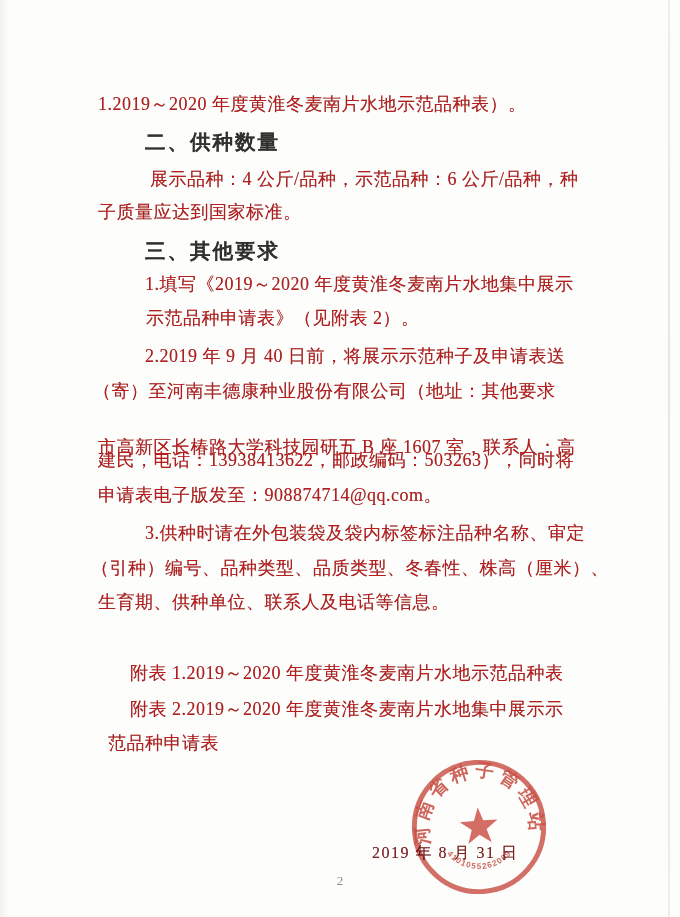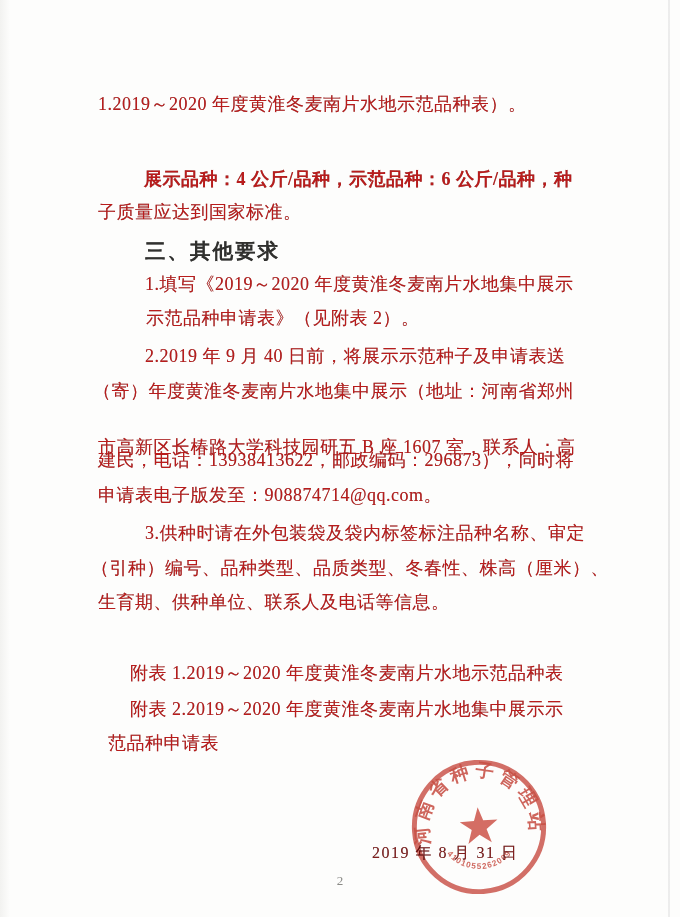--- a/index.html
+++ b/index.html
@@ -32,21 +32,21 @@
     font-family:"Liberation Sans",sans-serif;
     font-weight:700;
     font-size:20.5px;
     letter-spacing:2px;
     color:#30302e;
     text-shadow:0 0 .5px rgba(40,40,40,.6);
   }
   
   .l0 {left:98px; top:92px;}
   .l1 {left:145px;top:128px;}
-  .l2 {left:144px;top:167px;font-weight:bold;}
+  .l2 {left:150px;top:167px;}
   .l3 {left:98px; top:200px;}
   .l4 {left:145px;top:237px;}
   .l5 {left:145px;top:272px;}
   .l6 {left:98px; top:306px;margin-left:48px;}
   .l7 {left:145px;top:344px;}
   .l8 {left:93px; top:379px;}
   .l9 {left:98px; top:435px;}
   .l10{left:98px; top:448px;}
   .l11{left:98px; top:483px;}
   .l12{left:145px;top:521px;}
@@ -74,29 +74,30 @@
 </style>
 </head>
 <body>
 
 <div class="page">
 
   <div class="scan-shade-left"></div>
   <div class="scan-edge-right"></div>
 
   <div class="line l0">1.2019～2020 年度黄淮冬麦南片水地示范品种表）。</div>
+  <div class="line l1 heading">二、供种数量</div>
   <div class="line l2">展示品种：4 公斤/品种，示范品种：6 公斤/品种，种</div>
   <div class="line l3">子质量应达到国家标准。</div>
   <div class="line l4 heading">三、其他要求</div>
   <div class="line l5">1.填写《2019～2020 年度黄淮冬麦南片水地集中展示</div>
   <div class="line l6">示范品种申请表》（见附表 2）。</div>
   <div class="line l7">2.2019 年 9 月 40 日前，将展示示范种子及申请表送</div>
-  <div class="line l8">（寄）年度黄淮冬麦南片水地集中展示（地址：河南省郑州</div>
+  <div class="line l8">（寄）至河南丰德康种业股份有限公司（地址：其他要求</div>
   <div class="line l9">市高新区长椿路大学科技园研五 B 座 1607 室，联系人：高</div>
-  <div class="line l10">建民，电话：13938413622，邮政编码：296873），同时将</div>
+  <div class="line l10">建民，电话：13938413622，邮政编码：503263），同时将</div>
   <div class="line l11">申请表电子版发至：908874714@qq.com。</div>
   <div class="line l12">3.供种时请在外包装袋及袋内标签标注品种名称、审定</div>
   <div class="line l13">（引种）编号、品种类型、品质类型、冬春性、株高（厘米）、</div>
   <div class="line l14">生育期、供种单位、联系人及电话等信息。</div>
   <div class="line l15">附表 1.2019～2020 年度黄淮冬麦南片水地示范品种表</div>
   <div class="line l16">附表 2.2019～2020 年度黄淮冬麦南片水地集中展示示</div>
   <div class="line l17">范品种申请表</div>
 
   <div class="date-line">2019 年 8 月 31 日</div>
 

